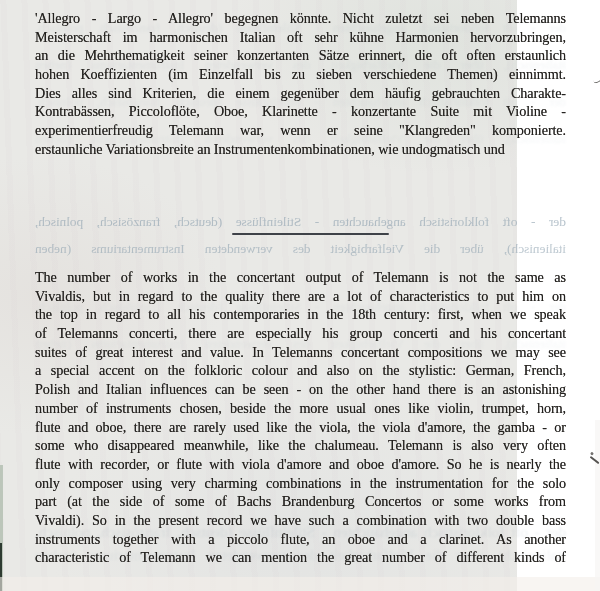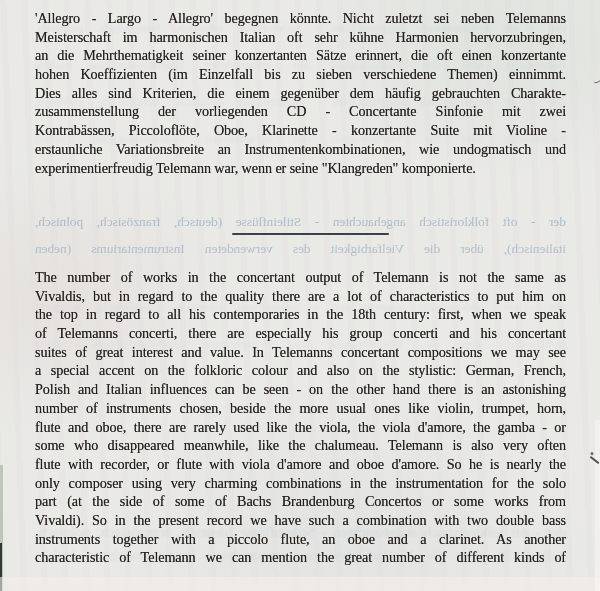--- a/index.html
+++ b/index.html
@@ -3,21 +3,21 @@
 <meta charset="utf-8">
 <style>
   :root{
     --paper:#e9e9e6;
     --ink:#23211e;
     --bleed:#8fa2b0;
   }
   html,body{margin:0;padding:0;width:600px;height:591px;overflow:hidden;}
   body{font-family:"Liberation Serif","DejaVu Serif",serif;}
   .paper{
-    position:relative;width:600px;height:591px;
+    position:relative;width:517px;height:591px;
     background-color:var(--paper);
     background-image:
       repeating-linear-gradient(88deg, rgba(214,204,209,0.10) 0px, rgba(214,204,209,0.10) 6px, rgba(0,0,0,0) 6px, rgba(0,0,0,0) 21px),
       radial-gradient(ellipse 300px 190px at 84% 7%, rgba(198,210,199,0.28), rgba(0,0,0,0) 70%),
       radial-gradient(ellipse 260px 200px at 8% 50%, rgba(212,201,196,0.22), rgba(0,0,0,0) 70%),
       radial-gradient(ellipse 360px 240px at 58% 92%, rgba(203,209,214,0.20), rgba(0,0,0,0) 70%);
   }
   .para{
     position:absolute;left:35px;width:531px;
     font-size:14.2px;line-height:18.7px;letter-spacing:-0.1px;
@@ -87,27 +87,26 @@
   <div class="haze h3">der - oft folkloristisch angehauchten - Stileinflüsse (deutsch, französisch, polnisch,</div>
   <div class="haze h4">italienisch), über die Vielfarbigkeit des verwendeten Instrumentariums (neben</div>
   <div class="haze h5">der - oft folkloristisch angehauchten - Stileinflüsse (deutsch, französisch, polnisch,</div>
   <div class="haze h6">italienisch), über die Vielfarbigkeit des verwendeten Instrumentariums (neben</div>
   <div class="haze h7">der - oft folkloristisch angehauchten - Stileinflüsse (deutsch, französisch, polnisch,</div>
   <div class="haze h8">italienisch), über die Vielfarbigkeit des verwendeten Instrumentariums (neben</div>
 
   <div class="para german last-left">
       <div class="line">'Allegro - Largo - Allegro' begegnen könnte. Nicht zuletzt sei neben Telemanns</div>
       <div class="line">Meisterschaft im harmonischen Italian oft sehr kühne Harmonien hervorzubringen,</div>
-      <div class="line">an die Mehrthematigkeit seiner konzertanten Sätze erinnert, die oft einen konzertante</div>
+      <div class="line">an die Mehrthematigkeit seiner konzertanten Sätze erinnert, die oft often erstaunlich</div>
       <div class="line">hohen Koeffizienten (im Einzelfall bis zu sieben verschiedene Themen) einnimmt.</div>
       <div class="line">Dies alles sind Kriterien, die einem gegenüber dem häufig gebrauchten Charakte-</div>
-      <div class="line">zusammenstellung der vorliegenden CD - Concertante Sinfonie mit zwei</div>
       <div class="line">Kontrabässen, Piccoloflöte, Oboe, Klarinette - konzertante Suite mit Violine -</div>
+      <div class="line">experimentierfreudig Telemann war, wenn er seine "Klangreden" komponierte.</div>
       <div class="line">erstaunliche Variationsbreite an Instrumentenkombinationen, wie undogmatisch und</div>
-      <div class="line">experimentierfreudig Telemann war, wenn er seine "Klangreden" komponierte.</div>
     </div>
 
   <div class="bleed bleed-a">der - oft folkloristisch angehauchten - Stileinflüsse (deutsch, französisch, polnisch,</div>
 
   <div class="divider"></div>
 
   <div class="bleed bleed-b">italienisch), über die Vielfarbigkeit des verwendeten Instrumentariums (neben</div>
 
   <div class="para english">
       <div class="line">The number of works in the concertant output of Telemann is not the same as</div>

